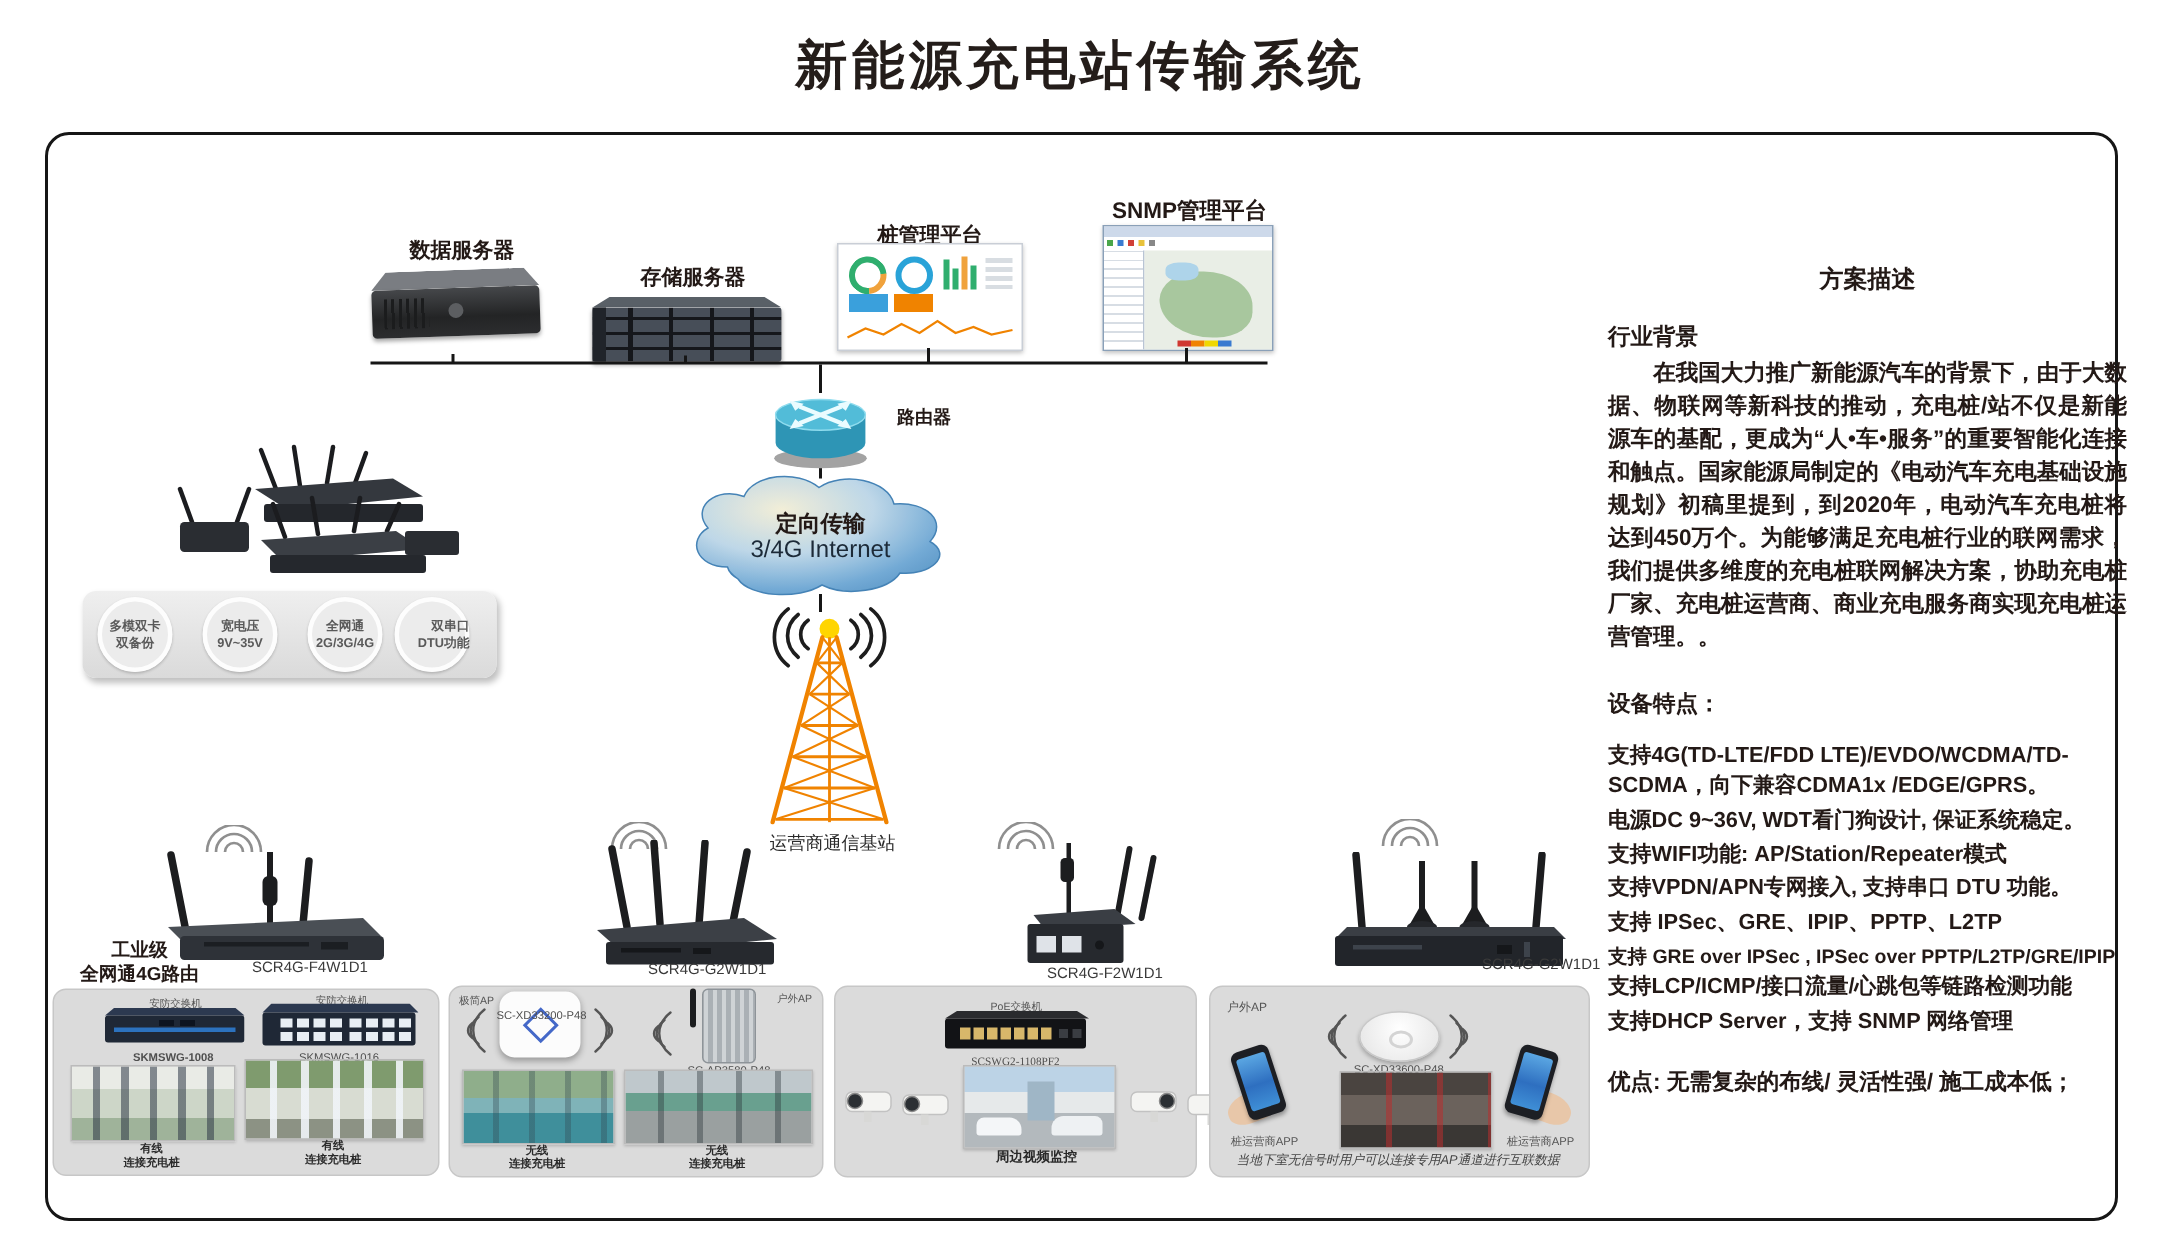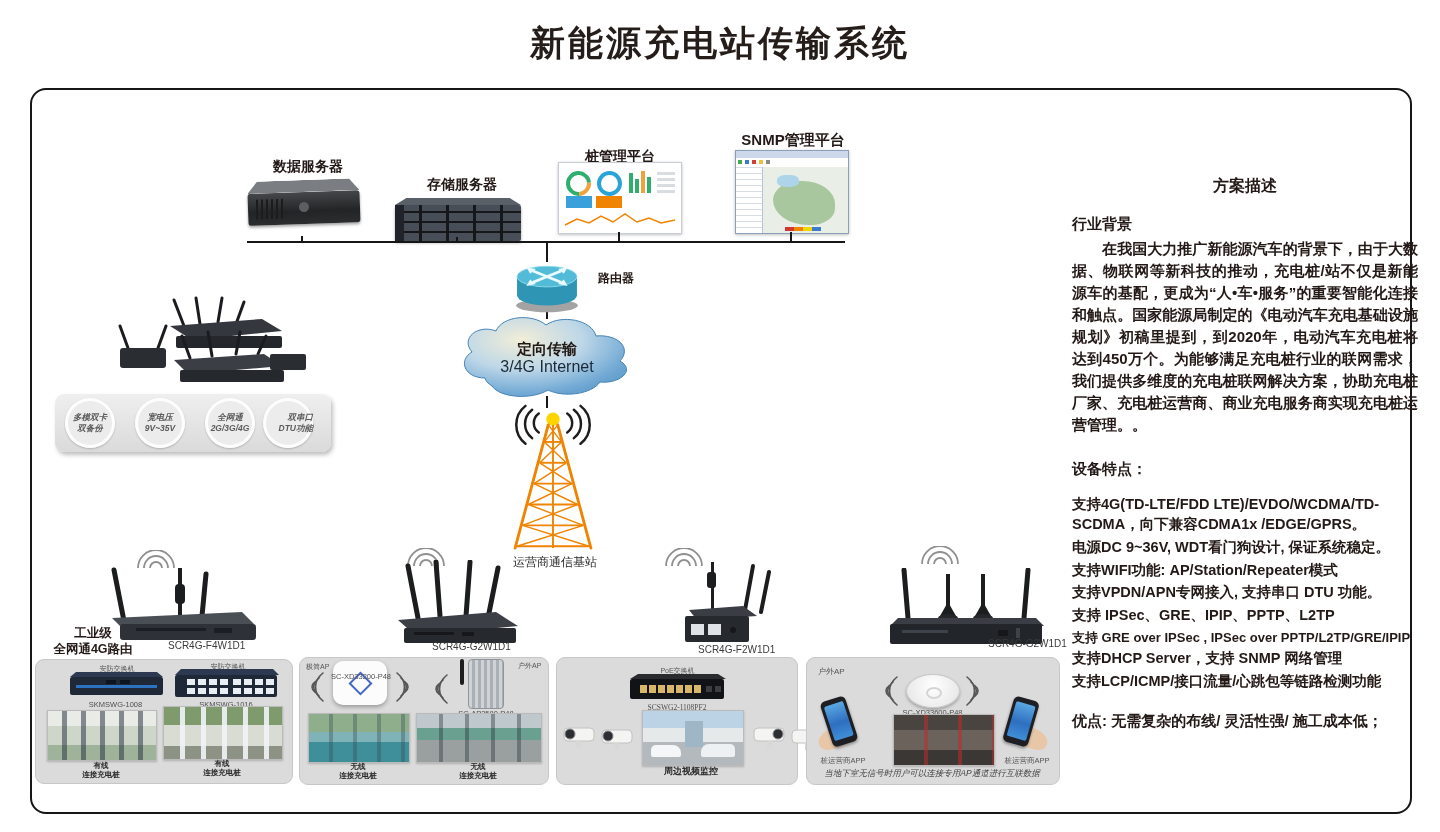--- a/index.html
+++ b/index.html
@@ -13,21 +13,21 @@
   .frame{position:absolute;left:30px;top:88px;width:1378px;height:722px;border:2px solid #161616;border-radius:16px;}
   
   .server-body{background:linear-gradient(180deg,#45474a,#232425 60%,#2c2d2f);border-radius:3px;box-shadow:0 2px 3px rgba(0,0,0,.35);}
   .server-top{background:#7a7d82;clip-path:polygon(9% 0,91% 0,100% 100%,0 100%);}
   .storage-body{background-color:#2b2f36;border-radius:2px;
     background-image:repeating-linear-gradient(0deg,transparent 0 8px,#15171b 8px 10px),
                      repeating-linear-gradient(90deg,#474e58 0 24px,#15171b 24px 27px);
     box-shadow:0 2px 3px rgba(0,0,0,.35);}
   .mini-screen{background:#fff;border:1px solid #c9ced6;box-shadow:0 1px 3px rgba(0,0,0,.25);}
   
-  .badge-bar{background:linear-gradient(180deg,#efefef,#dadada);border-radius:9px;box-shadow:2px 3px 4px rgba(0,0,0,.25);font-style:italic;}
+  .badge-bar{background:linear-gradient(180deg,#efefef,#dadada);border-radius:9px;box-shadow:2px 3px 4px rgba(0,0,0,.25);}
   .badge{width:50px;height:50px;border-radius:50%;background:#ececec;
          box-shadow:inset 0 0 0 3px #fdfdfd,0 1px 2px rgba(0,0,0,.2);
          display:flex;flex-direction:column;align-items:center;justify-content:center;
          font-size:8.5px;line-height:1.25;color:#5a5a5a;font-weight:700;}
   
   .panel{position:absolute;background:#dbdbdb;border-radius:9px;border:1px solid #c7c7c7;}
   .photo{position:absolute;border:1px solid #bbb;box-shadow:0 1px 2px rgba(0,0,0,.2);}
   .cap{position:absolute;font-size:7.5px;line-height:1.25;font-weight:700;color:#2a2a2a;text-align:center;}
   .tinylbl{position:absolute;font-size:7px;color:#555;}
   .model{position:absolute;font-size:7.5px;color:#4f4f4f;text-align:center;}
@@ -339,21 +339,21 @@
 
   <div class="panel" style="left:35px;top:659px;width:256px;height:123px;"></div>
   <div class="tinylbl c" style="left:72px;top:664px;width:90px;">安防交换机</div>
   <svg class="abs" style="left:68px;top:672px;" width="95" height="26" viewBox="0 0 95 26">
     <polygon points="8,0 89,0 95,5 2,5" fill="#2c3950"></polygon>
     <rect x="2" y="5" width="93" height="18" rx="2" fill="#1f2836"></rect>
     <rect x="8" y="13" width="81" height="3" fill="#2f7fd6" opacity="0.85"></rect>
     <rect x="38" y="8" width="10" height="4" fill="#0d1420"></rect>
       <rect x="52" y="8" width="10" height="4" fill="#0d1420"></rect>
   </svg>
-  <div class="model" style="left:68px;top:700px;width:95px;">SKMSWG-1008</div>
+  <div class="model" style="left:68px;top:700px;width:95px;font-weight:bold;">SKMSWG-1008</div>
   <div class="tinylbl c" style="left:178px;top:662px;width:100px;">安防交换机</div>
   <svg class="abs" style="left:173px;top:669px;" width="106" height="30" viewBox="0 0 106 30">
     <polygon points="8,0 100,0 106,6 2,6" fill="#2c3950"></polygon>
     <rect x="2" y="6" width="102" height="22" rx="2" fill="#1f2836"></rect>
     <g fill="#e8eef4">
       <rect x="14" y="10" width="8" height="6"></rect>
         <rect x="25" y="10" width="8" height="6"></rect>
         <rect x="36" y="10" width="8" height="6"></rect>
         <rect x="47" y="10" width="8" height="6"></rect>
       <rect x="60" y="10" width="8" height="6"></rect>
@@ -514,19 +514,19 @@
     <div class="sec" style="margin-top:18px;">行业背景</div>
     <div class="body">　　在我国大力推广新能源汽车的背景下，由于大数据、物联网等新科技的推动，充电桩/站不仅是新能源车的基配，更成为“人•车•服务”的重要智能化连接和触点。国家能源局制定的《电动汽车充电基础设施规划》初稿里提到，到2020年，电动汽车充电桩将达到450万个。为能够满足充电桩行业的联网需求，我们提供多维度的充电桩联网解决方案，协助充电桩厂家、充电桩运营商、商业充电服务商实现充电桩运营管理。。</div>
     <div class="sec" style="margin-top:24px;">设备特点：</div>
     <div style="margin-top:16px;">
       <div class="feat">支持4G(TD-LTE/FDD LTE)/EVDO/WCDMA/TD-SCDMA，向下兼容CDMA1x /EDGE/GPRS。</div>
       <div class="feat">电源DC 9~36V, WDT看门狗设计, 保证系统稳定。</div>
       <div class="feat">支持WIFI功能: AP/Station/Repeater模式</div>
       <div class="feat">支持VPDN/APN专网接入, 支持串口 DTU 功能。</div>
       <div class="feat">支持 IPSec、GRE、IPIP、PPTP、L2TP</div>
       <div class="feat" style="font-size:13px;">支持 GRE over IPSec , IPSec over PPTP/L2TP/GRE/IPIP</div>
+      <div class="feat">支持LCP/ICMP/接口流量/心跳包等链路检测功能</div>
       <div class="feat">支持DHCP Server，支持 SNMP 网络管理</div>
-      <div class="feat">支持LCP/ICMP/接口流量/心跳包等链路检测功能</div>
     </div>
     <div class="adv">优点: 无需复杂的布线/ 灵活性强/ 施工成本低；</div>
   </div>
 
 </div>
 
 </body></html>

